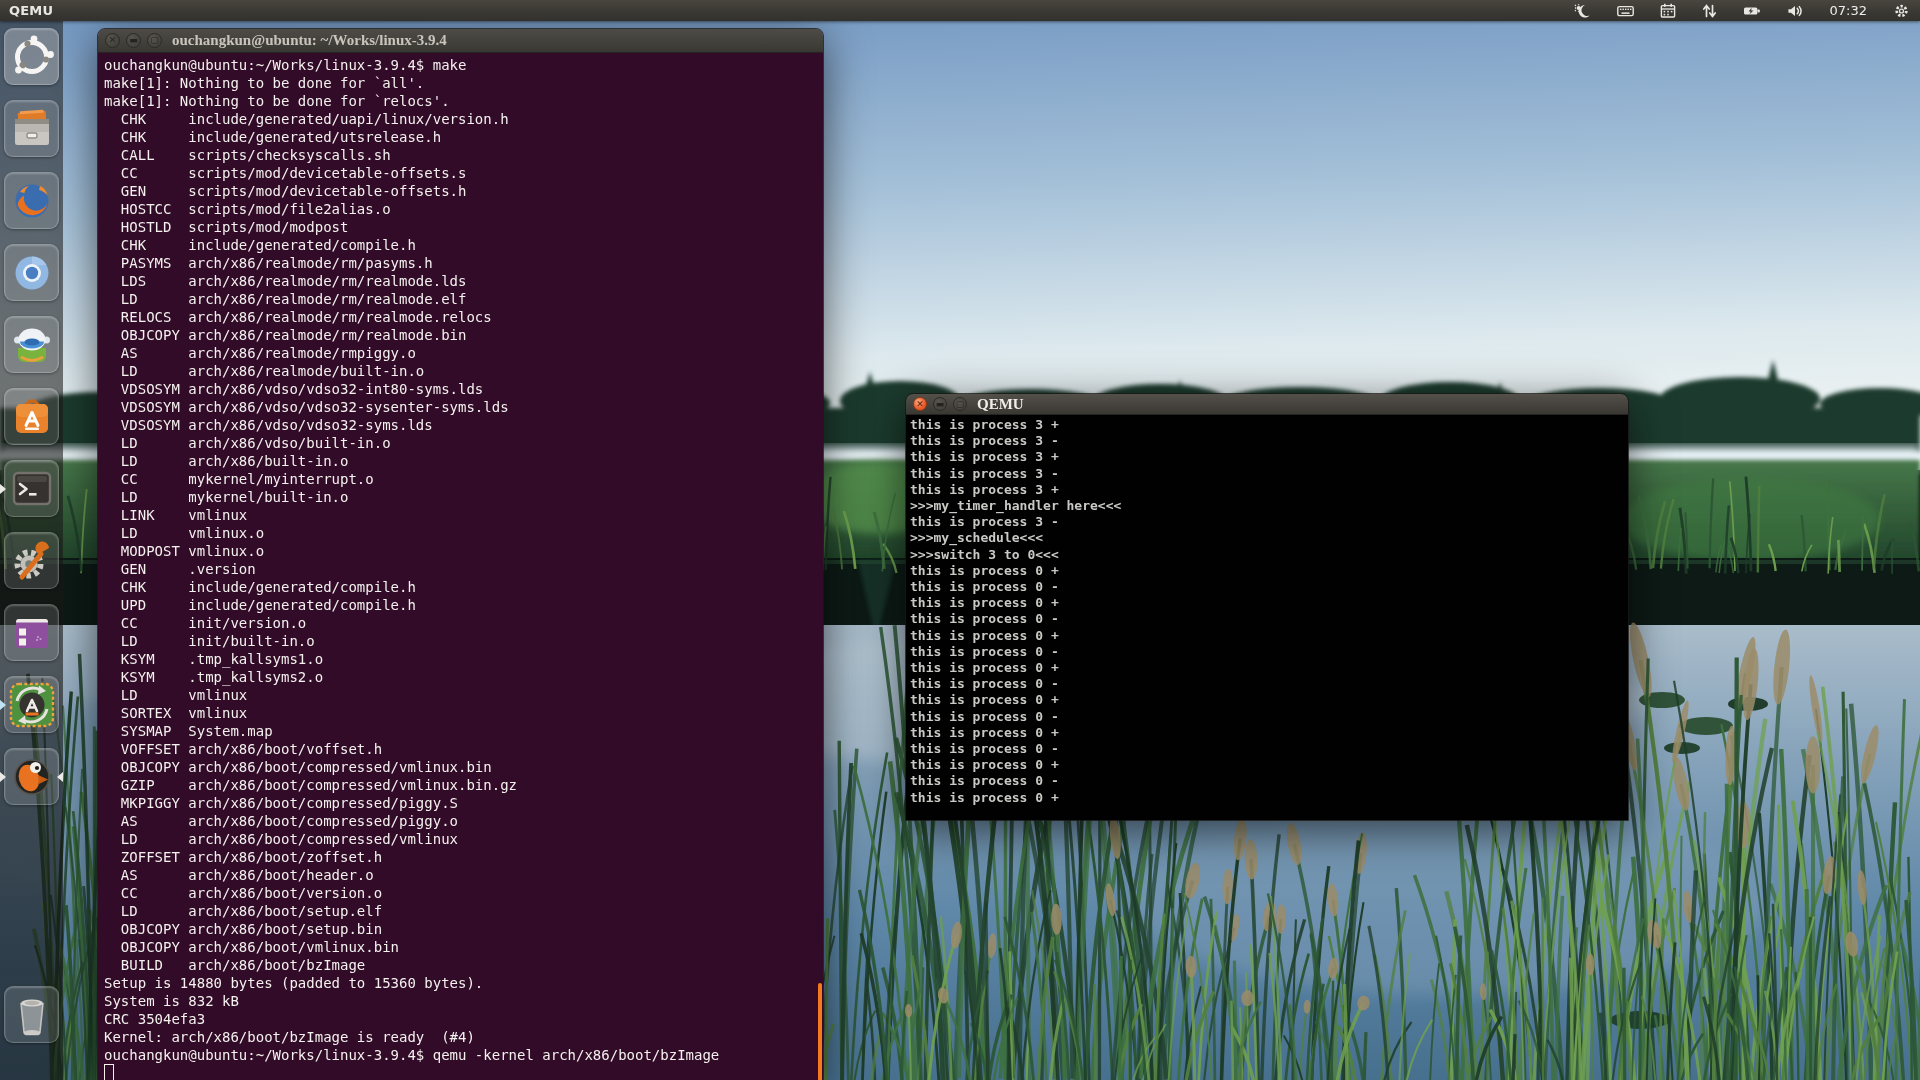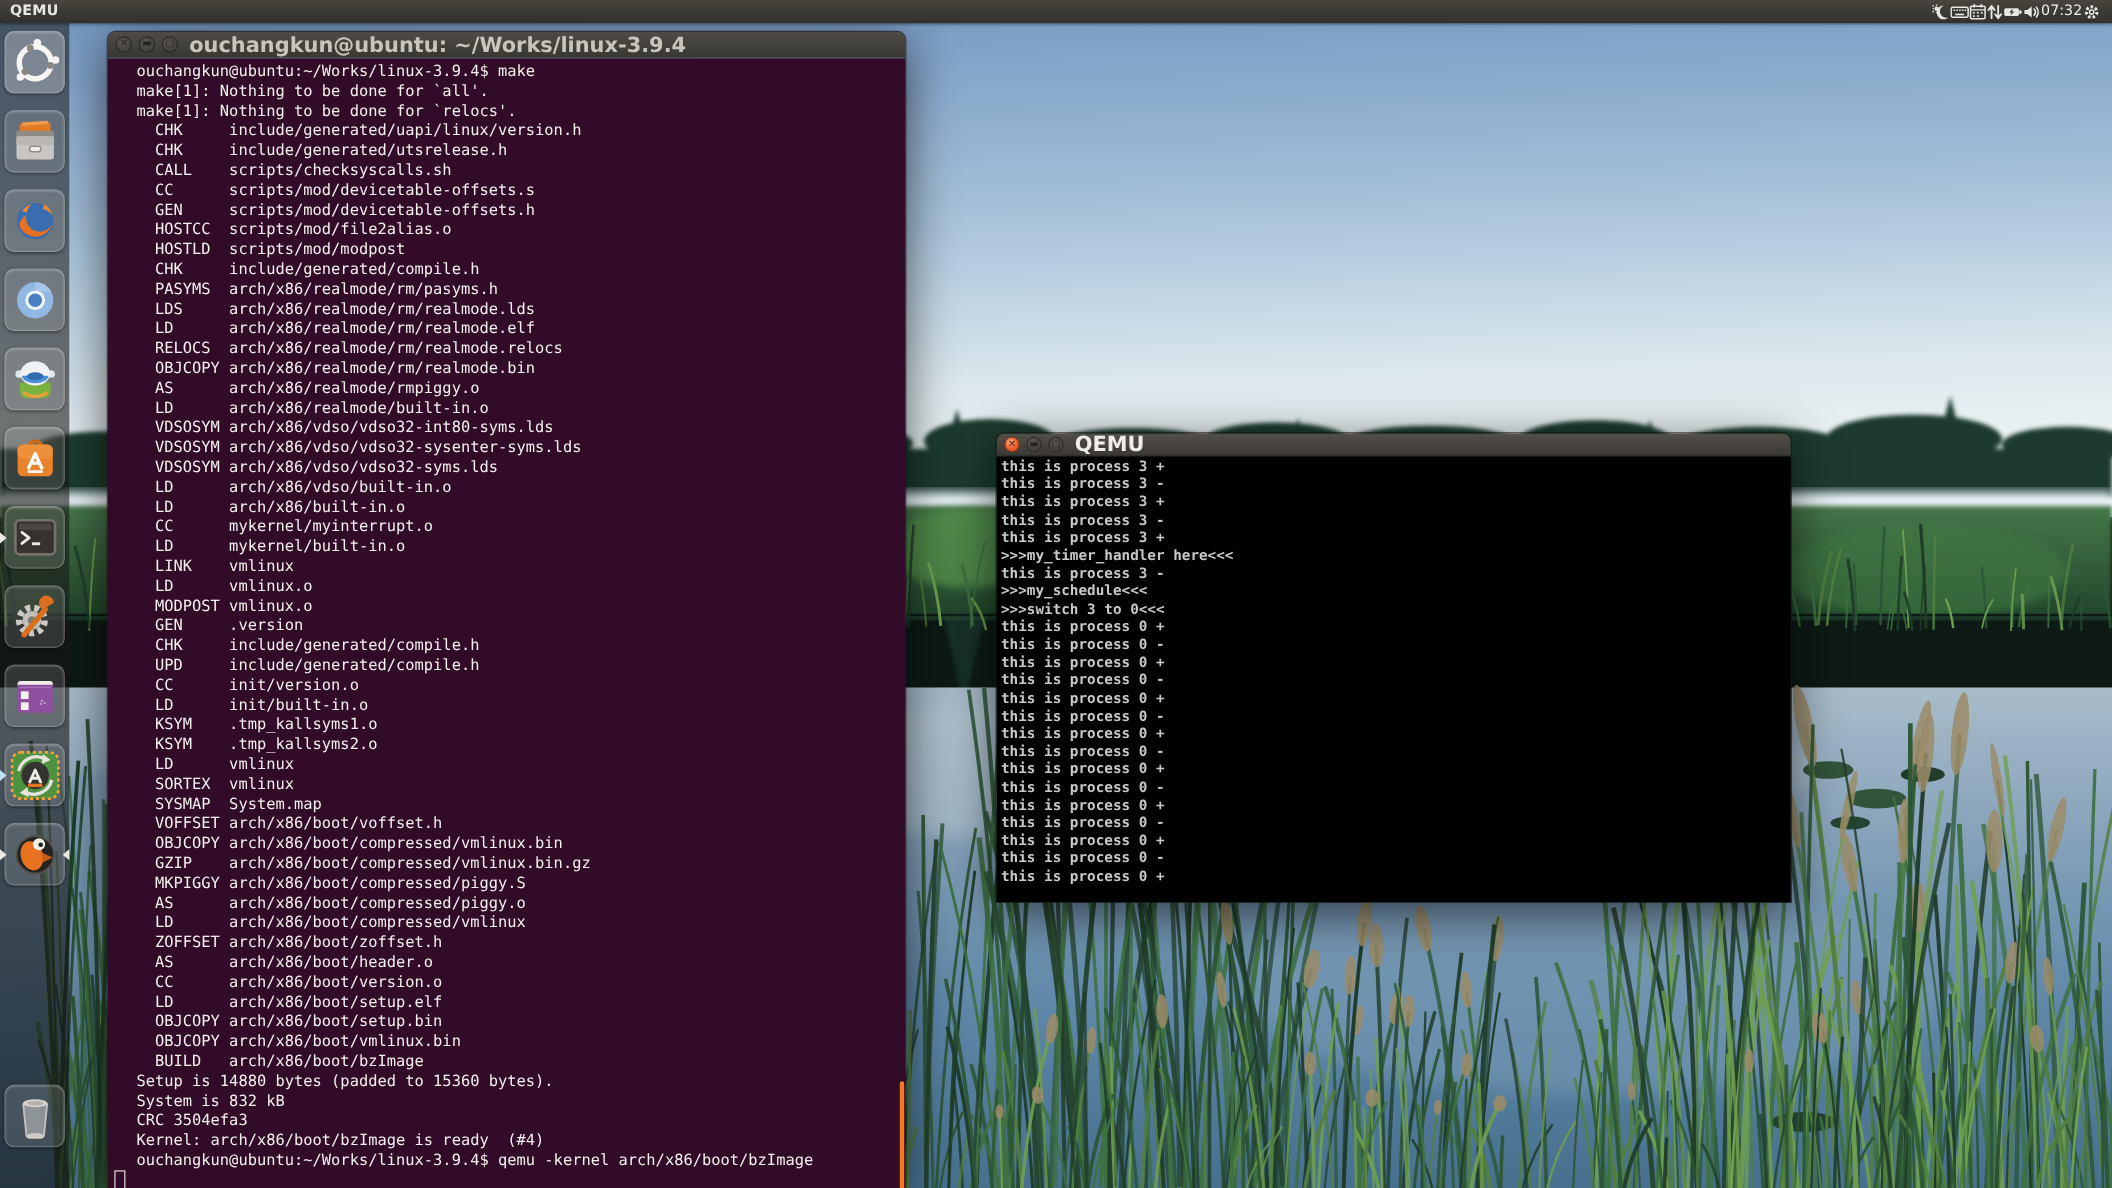--- a/index.html
+++ b/index.html
@@ -9,21 +9,21 @@
   
   .wallpaper{position:absolute;inset:0;z-index:0;}
   .wallpaper svg{position:absolute;inset:0;display:block;}
 
   
   .panel{position:absolute;top:0;left:0;right:0;height:21px;z-index:50;
          background:linear-gradient(#48453f,#3a3833 60%,#33312d);
          box-shadow:0 1px 3px rgba(0,0,0,.5);
          display:flex;align-items:center;color:#e9e7e2;}
   .app-title{font-weight:bold;font-size:13px;margin-left:9px;letter-spacing:.2px;}
-  .tray{margin-left:auto;display:flex;align-items:center;gap:0;margin-right:10px;}
+  .tray{margin-left:auto;display:flex;align-items:center;gap:26px;margin-right:10px;}
   .tray svg{display:block;}
   .clock{font-size:13px;color:#efede9;}
 
   
   .launcher{position:absolute;left:0;top:21px;bottom:0;width:63px;z-index:40;
             background:linear-gradient(rgba(30,29,27,.55),rgba(18,18,17,.62));}
   .tile{position:absolute;left:4px;width:55px;height:57px;border-radius:9px;
         background:rgba(255,255,255,.13);border:1px solid rgba(255,255,255,.22);
         box-shadow:inset 0 1px 2px rgba(255,255,255,.25),0 1px 3px rgba(0,0,0,.35);
         display:flex;align-items:center;justify-content:center;box-sizing:border-box;}
@@ -41,24 +41,24 @@
   .titlebar{height:24px;background:linear-gradient(#4e4b46,#403e39 70%,#393732);
             border-radius:7px 7px 0 0;display:flex;align-items:center;gap:6px;
             padding:0 7px;border-bottom:1px solid #262422;box-sizing:border-box;}
   .wbtn{width:15px;height:15px;border-radius:50%;flex:0 0 auto;
         display:flex;align-items:center;justify-content:center;
         font-size:9px;line-height:1;color:#25231f;
         background:radial-gradient(circle at 35% 30%,#57544e,#3d3b36);
         border:1px solid #2c2a26;box-sizing:border-box;}
   .wbtn.orange{background:radial-gradient(circle at 35% 30%,#f9a87f,#ea6133 55%,#ce4812);
                border:1px solid #993a10;color:#591c05;font-weight:bold;}
-  .wtitle{font-weight:bold;font-size:19px;color:#c9c5bd;margin-left:4px;white-space:nowrap;}
+  .wtitle{font-weight:bold;font-size:15px;color:#c9c5bd;margin-left:4px;white-space:nowrap;font-family:Liberation Serif, serif;}
 
   .terminal{left:98px;top:29px;width:725px;height:1051px;z-index:10;}
-  .tcontent{position:absolute;top:24px;left:0;right:0;bottom:0;background:#310b27;overflow:hidden;padding-left:20px;}
+  .tcontent{position:absolute;top:24px;left:0;right:0;bottom:0;background:#310b27;overflow:hidden;}
   .tcontent pre{margin:0;padding:3px 0 0 6px;
     font-family:"DejaVu Sans Mono","Liberation Mono",monospace;
     font-size:14px;line-height:18px;color:#f4f1ee;}
   .tcursor{position:absolute;left:6px;top:1011px;width:8px;height:16px;border:1px solid #f4f1ee;}
   .tscroll{position:absolute;right:1px;top:930px;width:4px;height:118px;background:#f5791e;border-radius:2px;}
 
   .qemu-win{left:906px;top:394px;width:722px;height:426px;z-index:20;}
   .qemu-win .titlebar{height:21px;background:linear-gradient(#53504a,#423f3a 70%,#3a3833);}
   .qemu-win .wtitle{color:#f0ede8;}
   .qemu-win .wbtn{width:14px;height:14px;}

